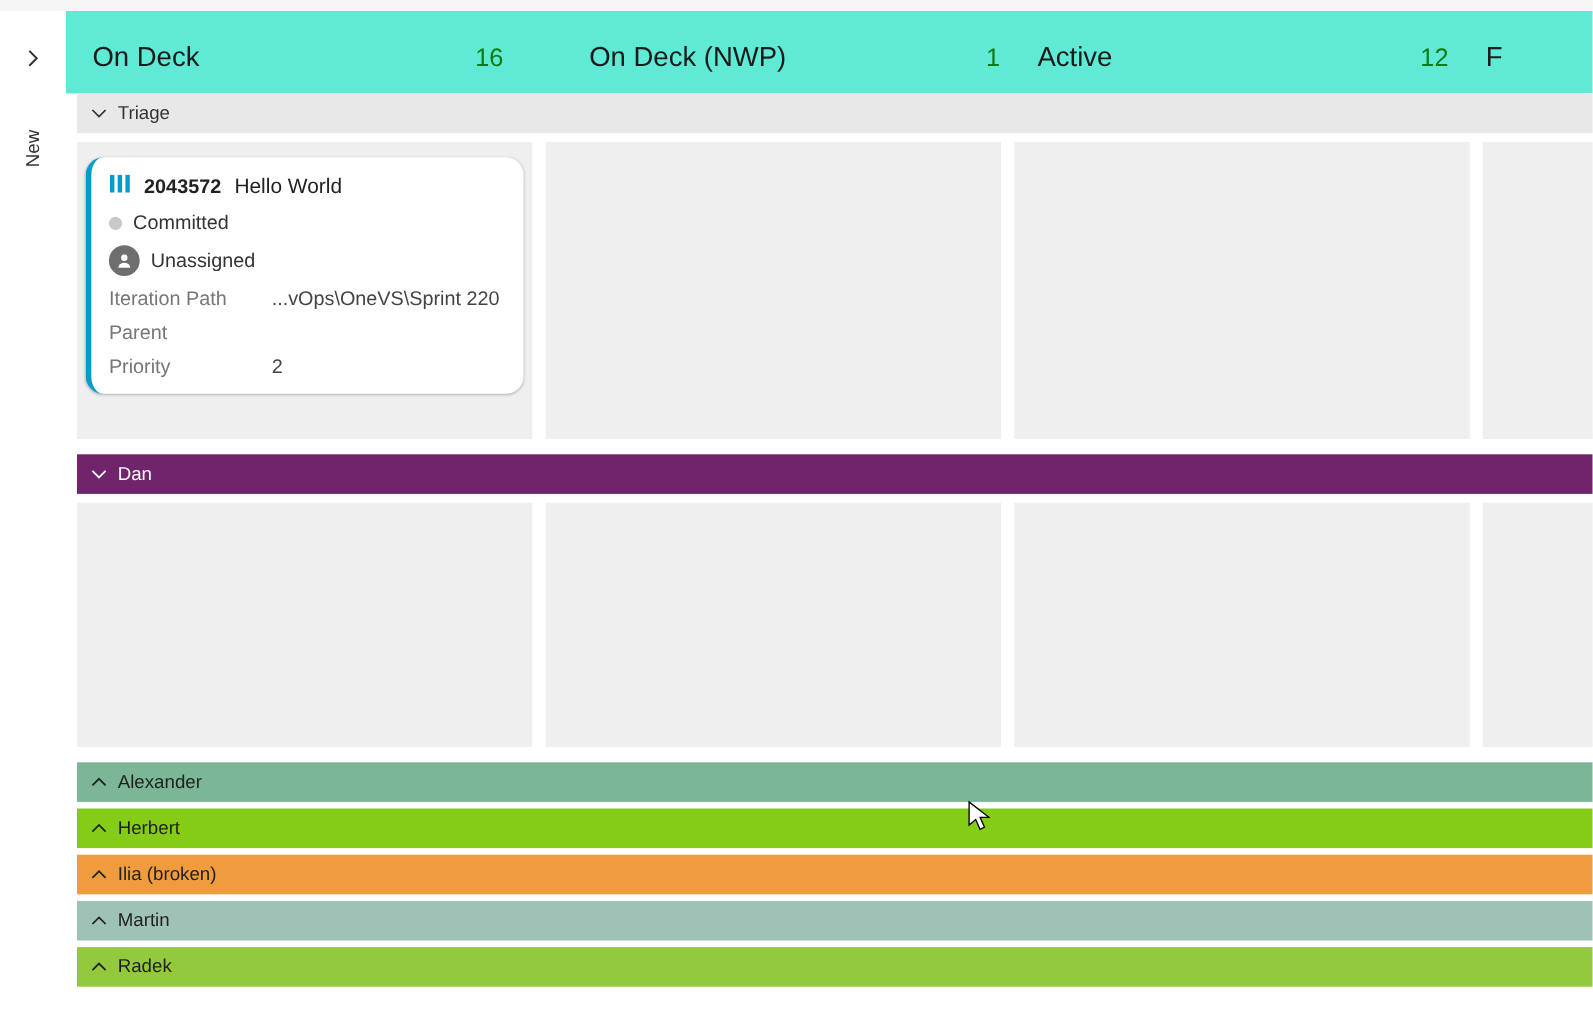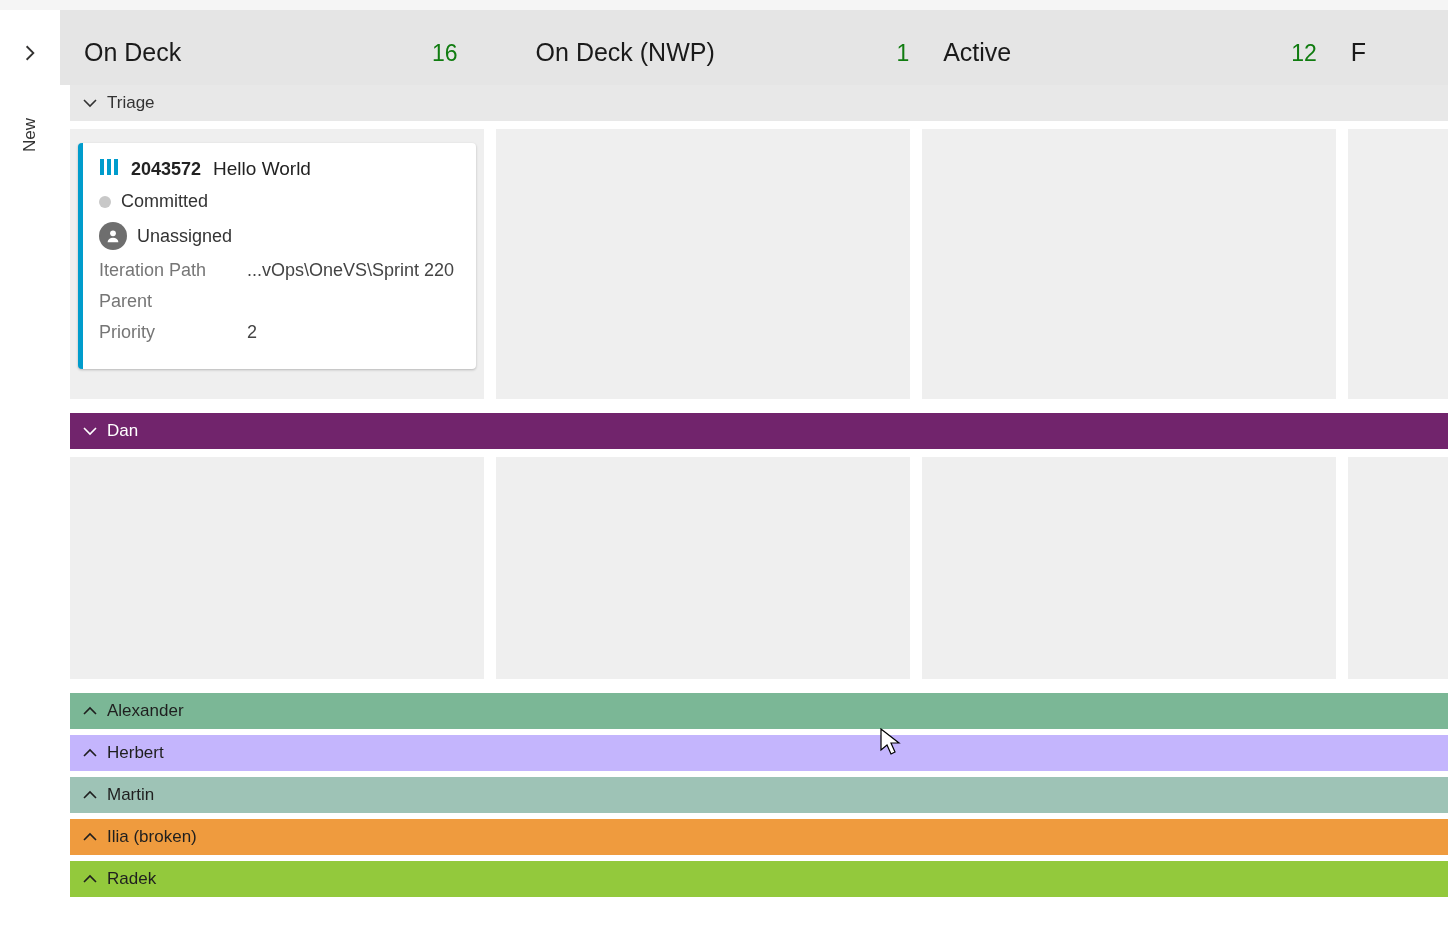--- a/index.html
+++ b/index.html
@@ -41,21 +41,21 @@
   .main {
     flex: 1;
     display: flex;
     flex-direction: column;
     overflow: hidden;
   }
   .columns-header {
     display: flex;
     padding: 28px 0 18px 24px;
     gap: 0;
-    background: #e5e5e5;
+    background: #5eead4;
   }
   .col-head {
     display: flex;
     align-items: baseline;
     justify-content: space-between;
     padding-right: 34px;
   }
   .col-head.c0 { width: 424px; }
   .col-head.c1 { width: 424px; margin-left: 44px; }
   .col-head.c2 { width: 424px; }
@@ -98,24 +98,24 @@
     background: #EFEFEF;
     flex: 0 0 auto;
   }
   .slot.c0 { width: 414px; }
   .slot.c1 { width: 414px; }
   .slot.c2 { width: 414px; }
   .slot.c3 { width: 140px; }
   .card {
     background: #ffffff;
     border-left: 5px solid #009CCC;
-    border-radius: 4px;
+    border-radius: 16px;
     box-shadow: 0 1px 3px rgba(0,0,0,0.15), 0 1px 2px rgba(0,0,0,0.1);
     margin: 14px 8px 8px 8px;
-    padding: 14px 16px 26px 16px;
+    padding: 14px 16px 14px 16px;
     display: flex;
     flex-direction: column;
     gap: 10px;
   }
   .card-top {
     display: flex;
     align-items: center;
     gap: 12px;
   }
   .wi-icon {
@@ -171,21 +171,21 @@
   .lane-dan {
     background: #71246C;
     color: #ffffff;
     margin-top: 6px;
   }
   .lane-collapsed {
     margin-top: 6px;
     color: #1f1f1f;
   }
   .lane-alexander { background: #7BB796; }
-  .lane-herbert   { background: #c4b5fd; }
+  .lane-herbert   { background: #84cc16; }
   .lane-ilia      { background: #EF9B3E; }
   .lane-martin    { background: #9EC3B6; }
   .lane-radek     { background: #93C93C; }
   .cursor {
     position: absolute;
     left: 880px;
     top: 728px;
     pointer-events: none;
   }
 </style>
@@ -306,35 +306,35 @@
       <span>Alexander</span>
     </div>
     <div class="swimlane-header lane-collapsed lane-herbert">
       <span class="chev">
         <svg viewBox="0 0 16 16">
             <path d="M2 11 L8 5 L14 11" fill="none" stroke="#1f1f1f" stroke-width="1.6"></path>
           </svg>
       </span>
       <span>Herbert</span>
     </div>
+    <div class="swimlane-header lane-collapsed lane-ilia">
+      <span class="chev">
+        <svg viewBox="0 0 16 16">
+            <path d="M2 11 L8 5 L14 11" fill="none" stroke="#1f1f1f" stroke-width="1.6"></path>
+          </svg>
+      </span>
+      <span>Ilia (broken)</span>
+    </div>
     <div class="swimlane-header lane-collapsed lane-martin">
       <span class="chev">
         <svg viewBox="0 0 16 16">
             <path d="M2 11 L8 5 L14 11" fill="none" stroke="#1f1f1f" stroke-width="1.6"></path>
           </svg>
       </span>
       <span>Martin</span>
-    </div>
-    <div class="swimlane-header lane-collapsed lane-ilia">
-      <span class="chev">
-        <svg viewBox="0 0 16 16">
-            <path d="M2 11 L8 5 L14 11" fill="none" stroke="#1f1f1f" stroke-width="1.6"></path>
-          </svg>
-      </span>
-      <span>Ilia (broken)</span>
     </div>
     <div class="swimlane-header lane-collapsed lane-radek">
       <span class="chev">
         <svg viewBox="0 0 16 16">
             <path d="M2 11 L8 5 L14 11" fill="none" stroke="#1f1f1f" stroke-width="1.6"></path>
           </svg>
       </span>
       <span>Radek</span>
     </div>
 

